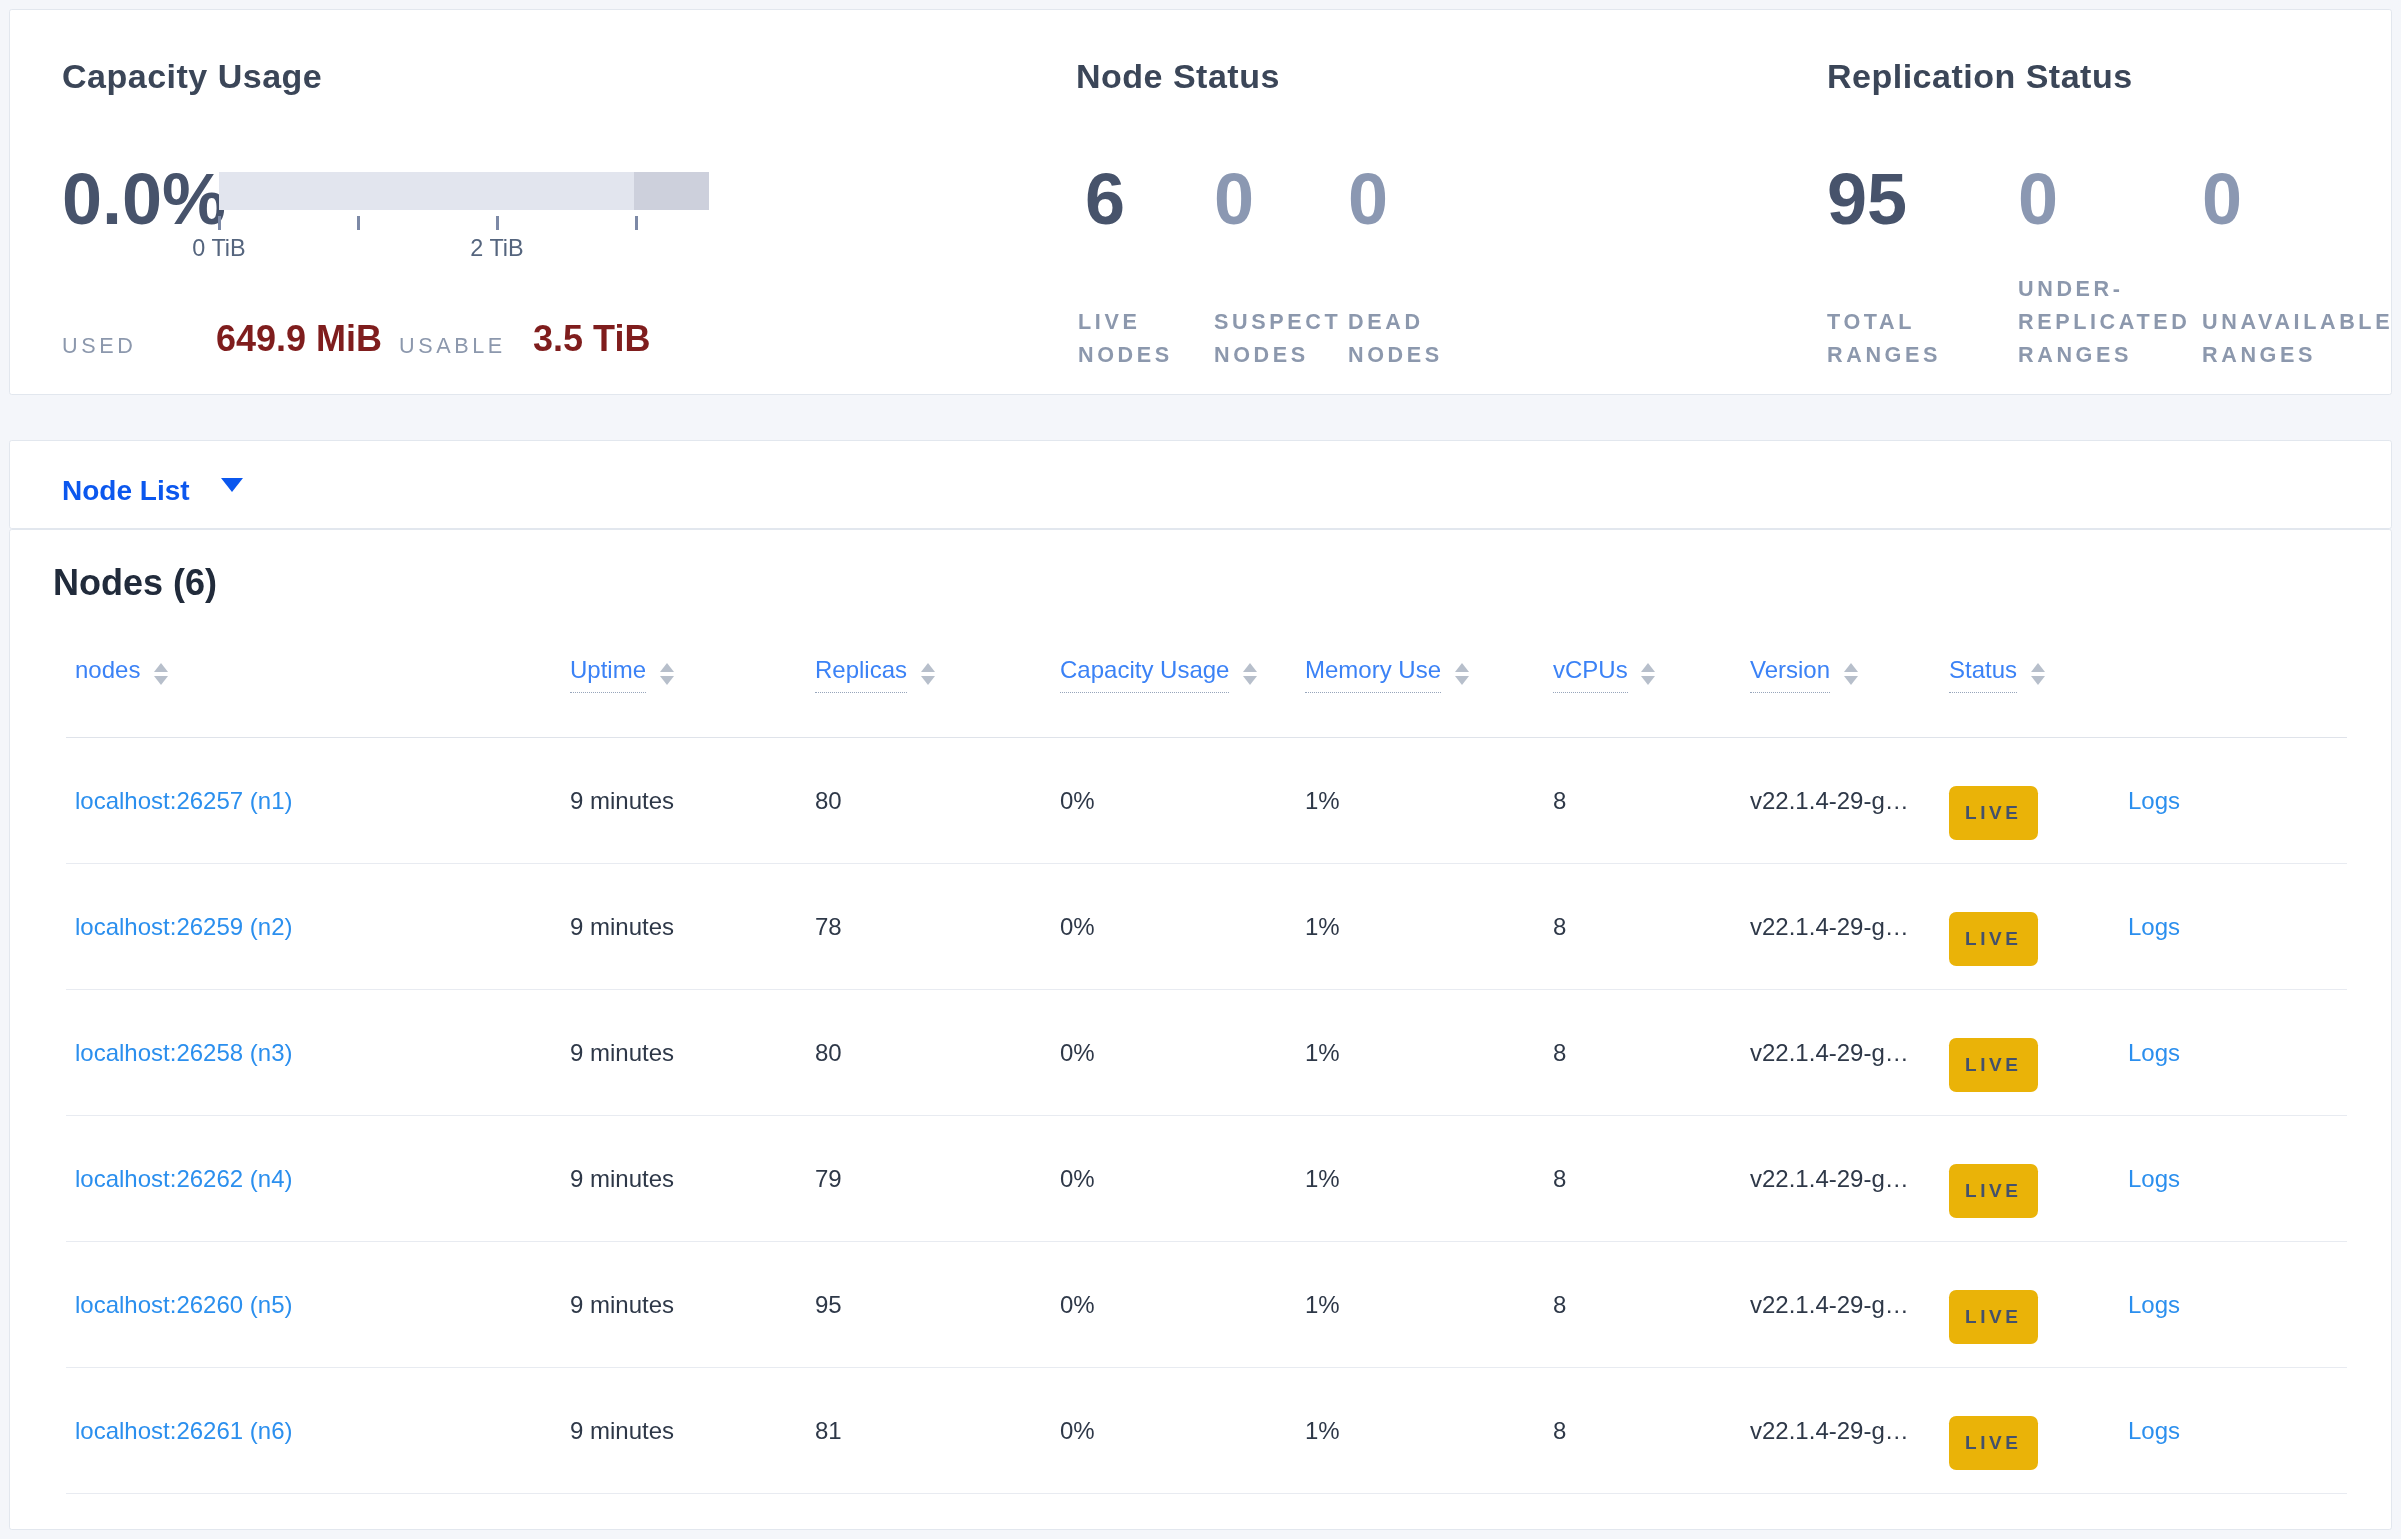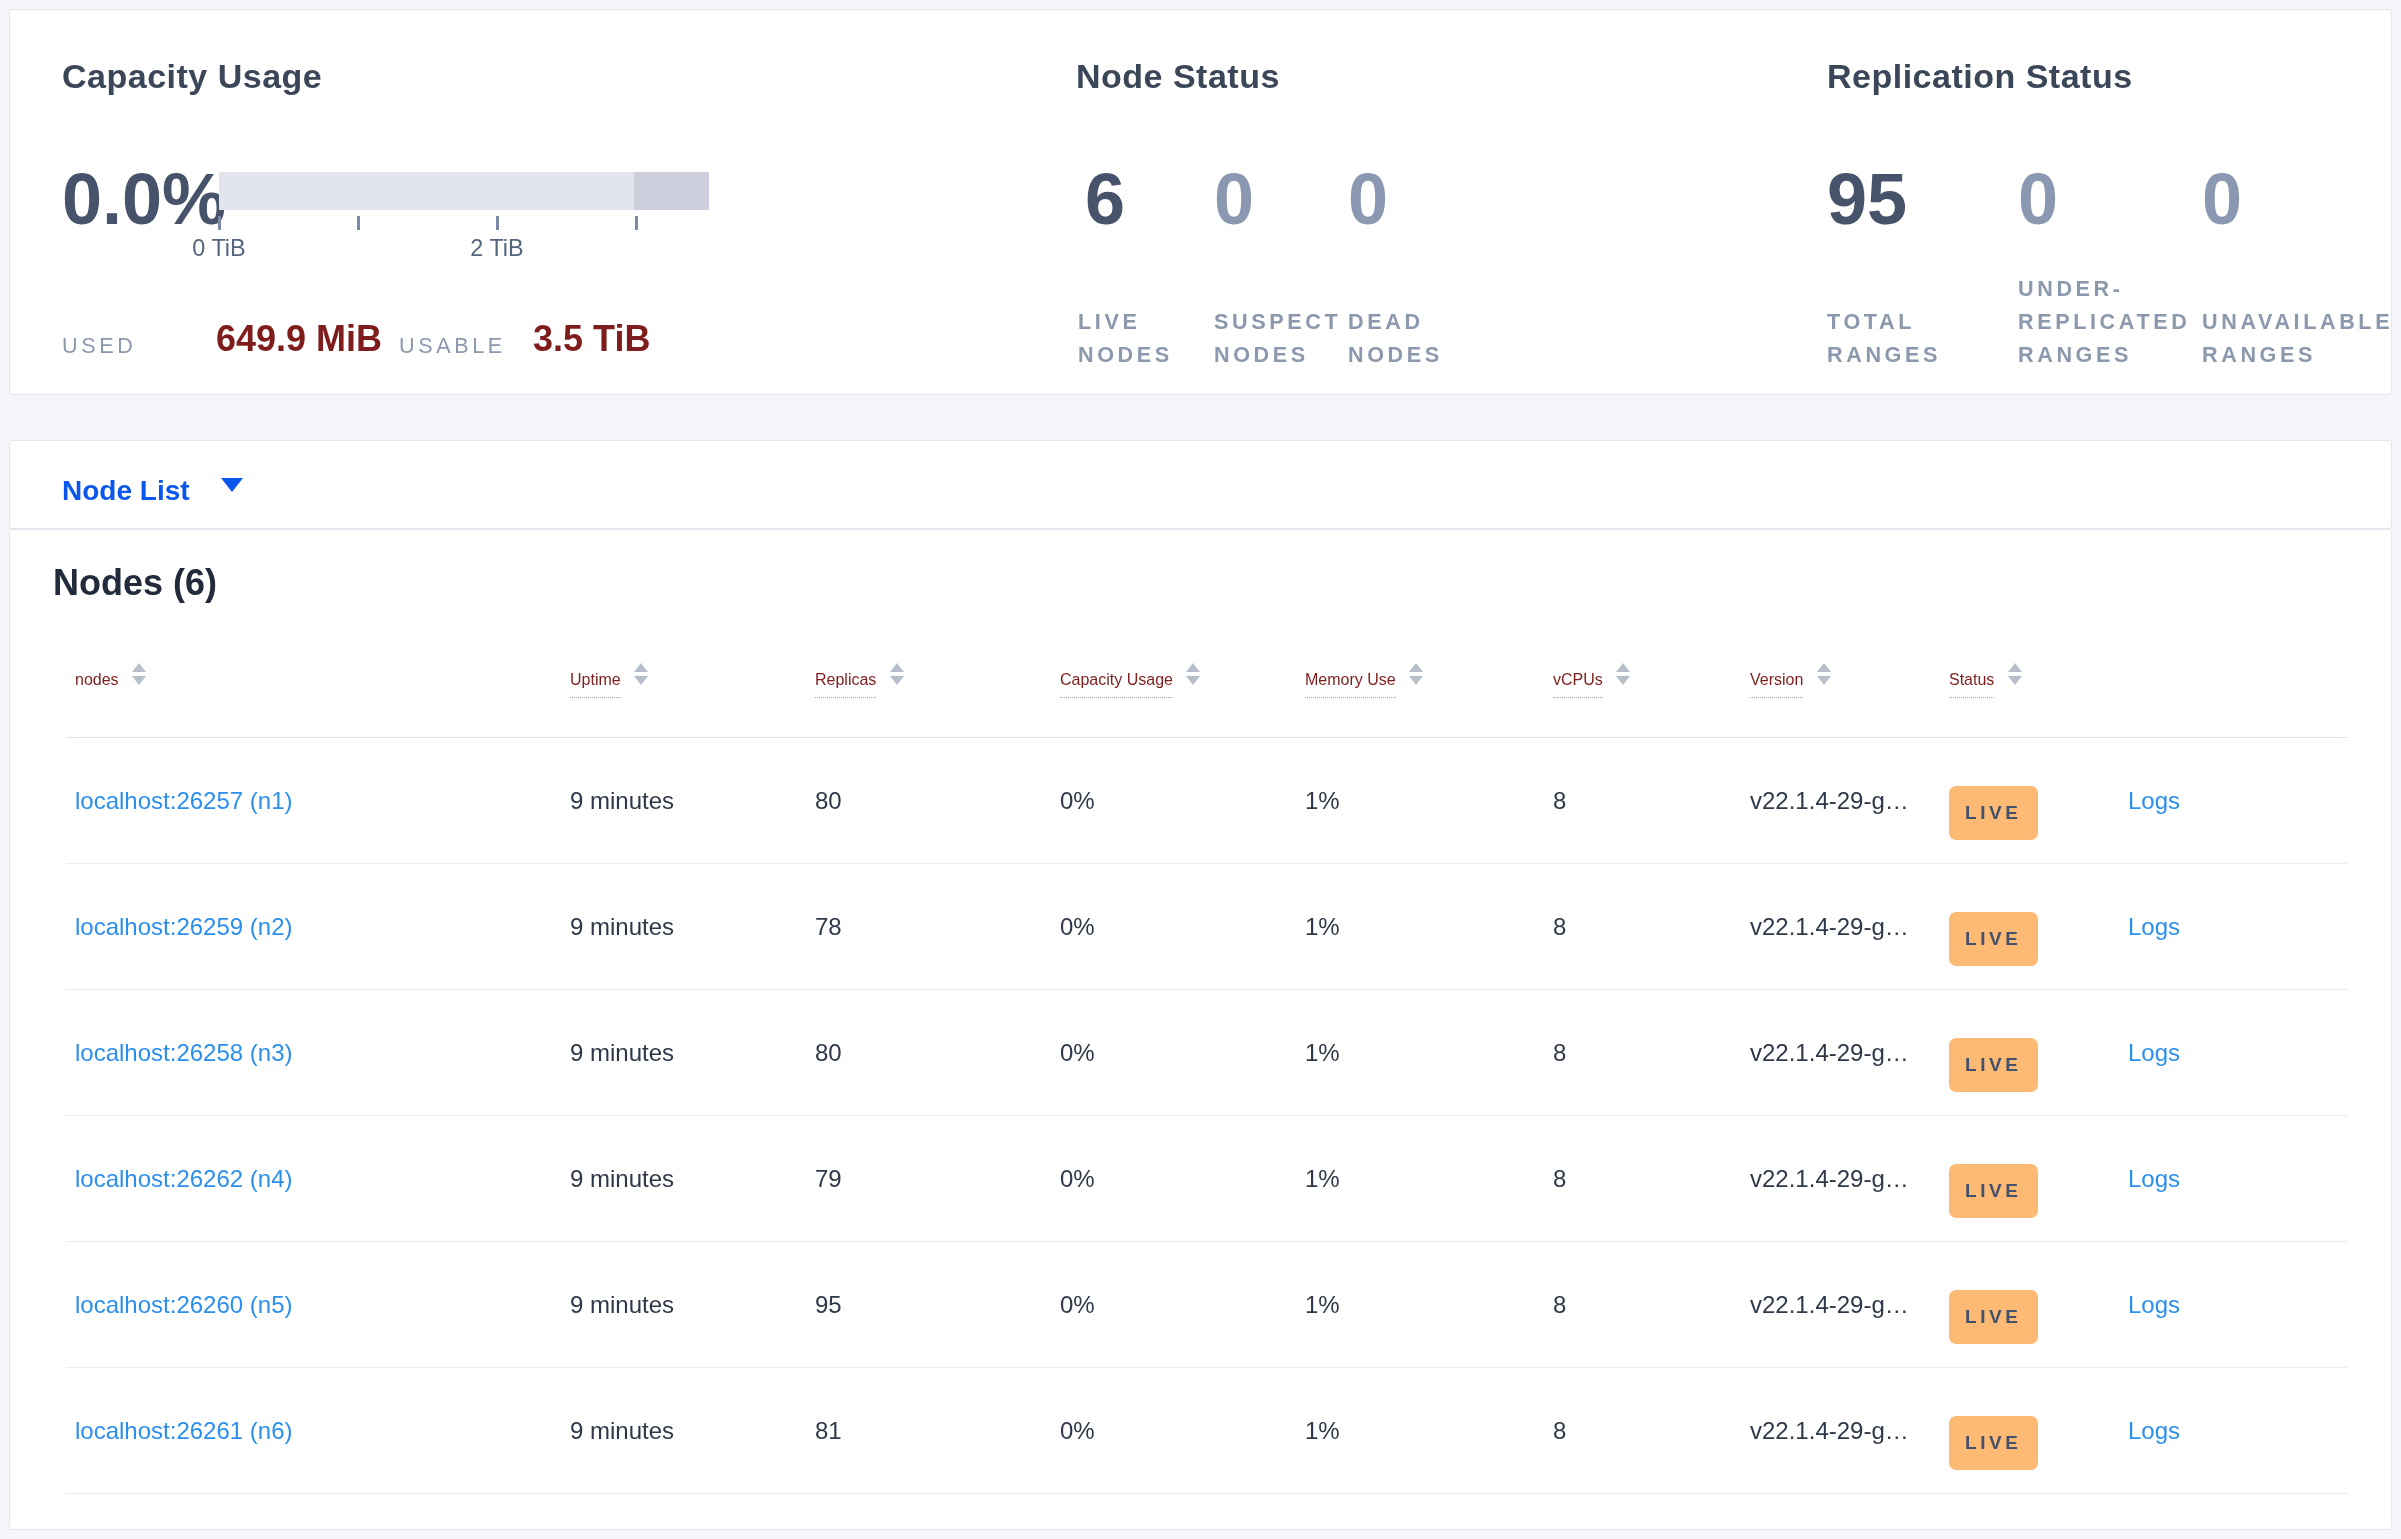--- a/index.html
+++ b/index.html
@@ -78,23 +78,22 @@
     display:grid;
     grid-template-columns:495px 245px 245px 245px 248px 197px 199px 179px 1fr;
     align-items:center;
   }
   #table-header { height:82px; border-bottom:0.9px solid #dfe3ea; align-items:start; }
   .th {
     display:flex; align-items:flex-start; gap:13.5px;
     padding-left:9px; cursor:pointer;
   }
   .th-label {
-    font-size:16px; font-weight:500; color:#7f1d1d;
+    font-size:24px; font-weight:500; color:#3b82f6;
     padding-bottom:8px;
-    margin-top:15px;
   }
   .th.sortable .th-label { border-bottom:1.8px dotted #97a5bb; }
   .sort-icon { display:flex; flex-direction:column; gap:3.6px; margin-top:7.2px; }
   .tri-up {
     width:0; height:0;
     border-left:7.2px solid transparent; border-right:7.2px solid transparent;
     border-bottom:9px solid #b7bfcb;
   }
   .tri-down {
     width:0; height:0;
@@ -103,21 +102,21 @@
   }
 
   .t-row { height:126px; border-bottom:0.9px solid #e8ebf1; }
   .td { font-size:24px; color:#2e3848; padding-left:9px; }
   .node-link, .logs-link {
     color:#2b8fee; text-decoration:none; cursor:pointer; font-size:24px;
   }
   .td-logs { text-align:left; padding-right:45px; }
   .badge-live {
     display:inline-block;
-    background:#fdba74; border-radius:7.2px;
+    background:#eab308; border-radius:7.2px;
     padding:16px 16px;
     font-size:19px; font-weight:700; letter-spacing:3.6px; color:#44516b;margin-top:24px;
   }
 </style>
 </head>
 <body>
 
 <div id="overview-card" class="card">
 
   <div class="section-title" style="left:52px">Capacity Usage</div>

